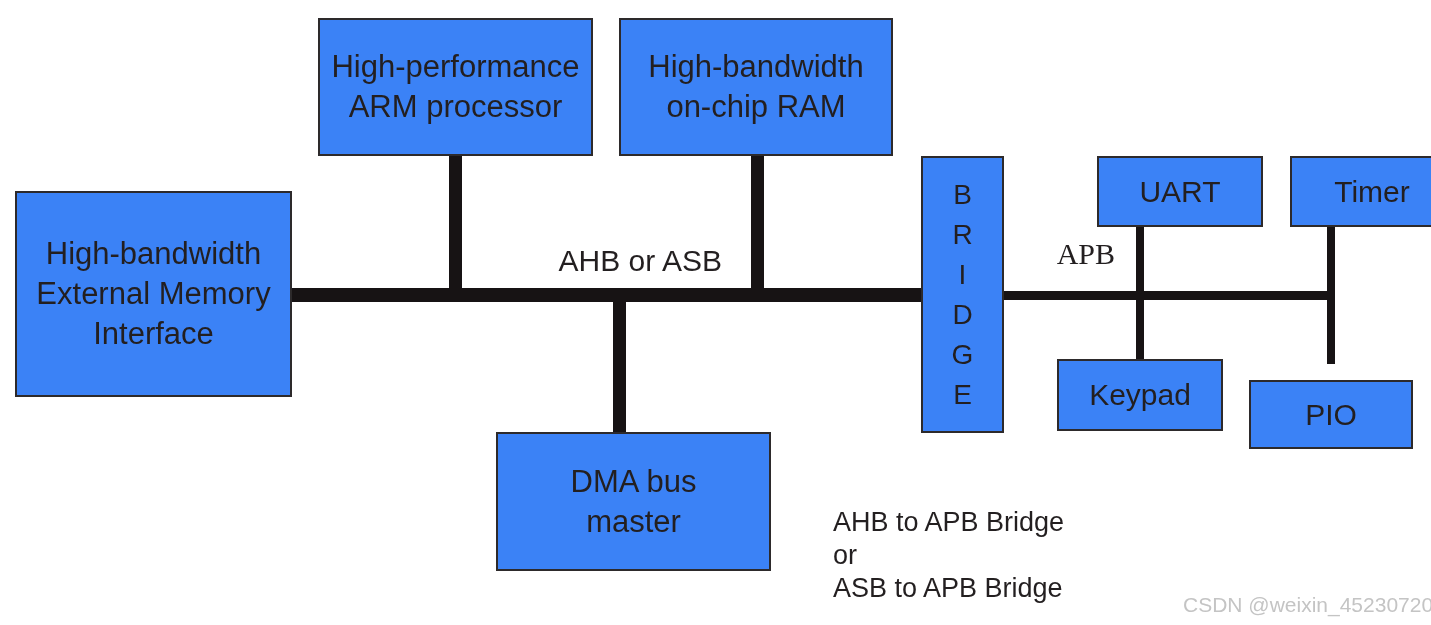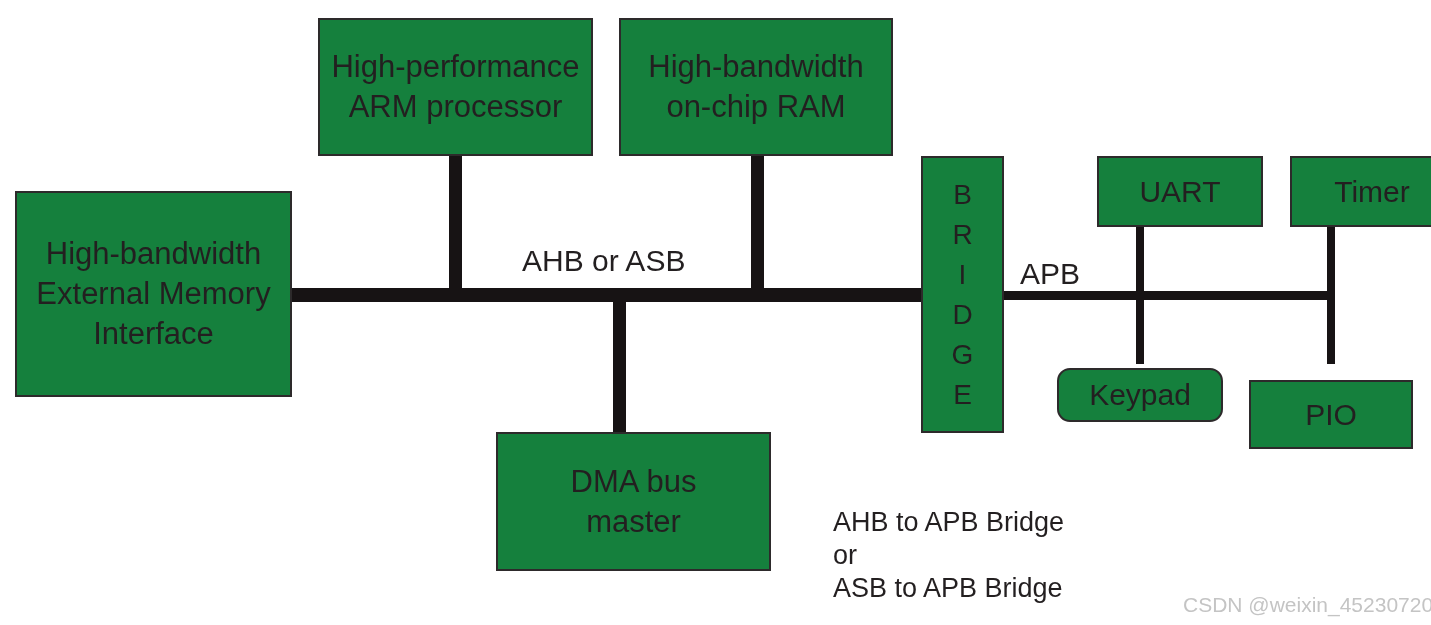--- a/index.html
+++ b/index.html
@@ -10,39 +10,39 @@
   .stage {
     position: relative;
     width: 1431px; height: 625px;
     background: #ffffff;
     overflow: hidden;
   }
   .box {
     position: absolute;
     box-sizing: border-box;
     border: 2px solid #2d2a2b;
-    background: #15803d;
+    background: #3b82f6;
     color: #231f20;
     display: flex;
     align-items: center;
     justify-content: center;
     text-align: center;
     white-space: pre-line;
   }
   .big-label   { font-size: 31px; line-height: 40px; }
   .small-label { font-size: 30px; line-height: 34px; }
   .bridge-label{ font-size: 28px; line-height: 40px; letter-spacing: 0; }
 
   .line { position: absolute; background: #171314; }
 
   .bus-caption {
     position: absolute;
     color: #231f20;
     font-size: 30px;
-    text-align: left;
+    text-align: right;
     white-space: pre-line;
   }
   .note {
     position: absolute;
     color: #231f20;
     font-size: 27px;
     line-height: 33px;
     text-align: left;
     white-space: pre-line;
   }
@@ -54,33 +54,33 @@
   }
 
   
   .box-ext-mem { left: 15px;  top: 191px; width: 277px; height: 206px; }
   .box-arm     { left: 318px; top: 18px;  width: 275px; height: 138px; }
   .box-ram     { left: 619px; top: 18px;  width: 274px; height: 138px; }
   .box-dma     { left: 496px; top: 432px; width: 275px; height: 139px; }
   .box-bridge  { left: 921px; top: 156px; width: 83px;  height: 277px; }
   .box-uart    { left: 1057px; top: 156px; width: 166px; height: 71px; margin-left: 40px; }
   .box-timer   { left: 1290px; top: 156px; width: 164px; height: 71px; }
-  .box-keypad  { left: 1057px; top: 368px; width: 166px; height: 54px; border-radius: 13px; }
+  .box-keypad  { left: 1057px; top: 359px; width: 166px; height: 72px; }
   .box-pio     { left: 1249px; top: 380px; width: 164px; height: 69px; }
 
   .bus-ahb        { left: 291px;  top: 288px; width: 631px; height: 14px; }
   .bus-apb        { left: 1003px; top: 291px; width: 332px; height: 9px; }
   .conn-arm       { left: 449px;  top: 154px; width: 13px; height: 134px; }
   .conn-ram       { left: 751px;  top: 154px; width: 13px; height: 134px; }
   .conn-dma       { left: 613px;  top: 301px; width: 13px; height: 131px; }
   .conn-uart-keypad { left: 1136px; top: 225px; width: 8px; height: 139px; }
   .conn-timer-pio   { left: 1327px; top: 225px; width: 8px; height: 139px; }
 
   .caption-ahb { left: 522px;  top: 244px; width: 200px; }
-  .caption-apb { left: 1020px; top: 257px; width: 95px; }
+  .caption-apb { left: 1020px; top: 237px; width: 95px; font-family: Liberation Serif, serif; }
   .note-bridge { left: 833px;  top: 506px; width: 260px; }
   .watermark   { left: 1183px; top: 593px; }
 </style>
 </head>
 <body>
 
 <div class="stage">
 
   <div class="line bus-ahb"></div>
   <div class="line bus-apb"></div>

